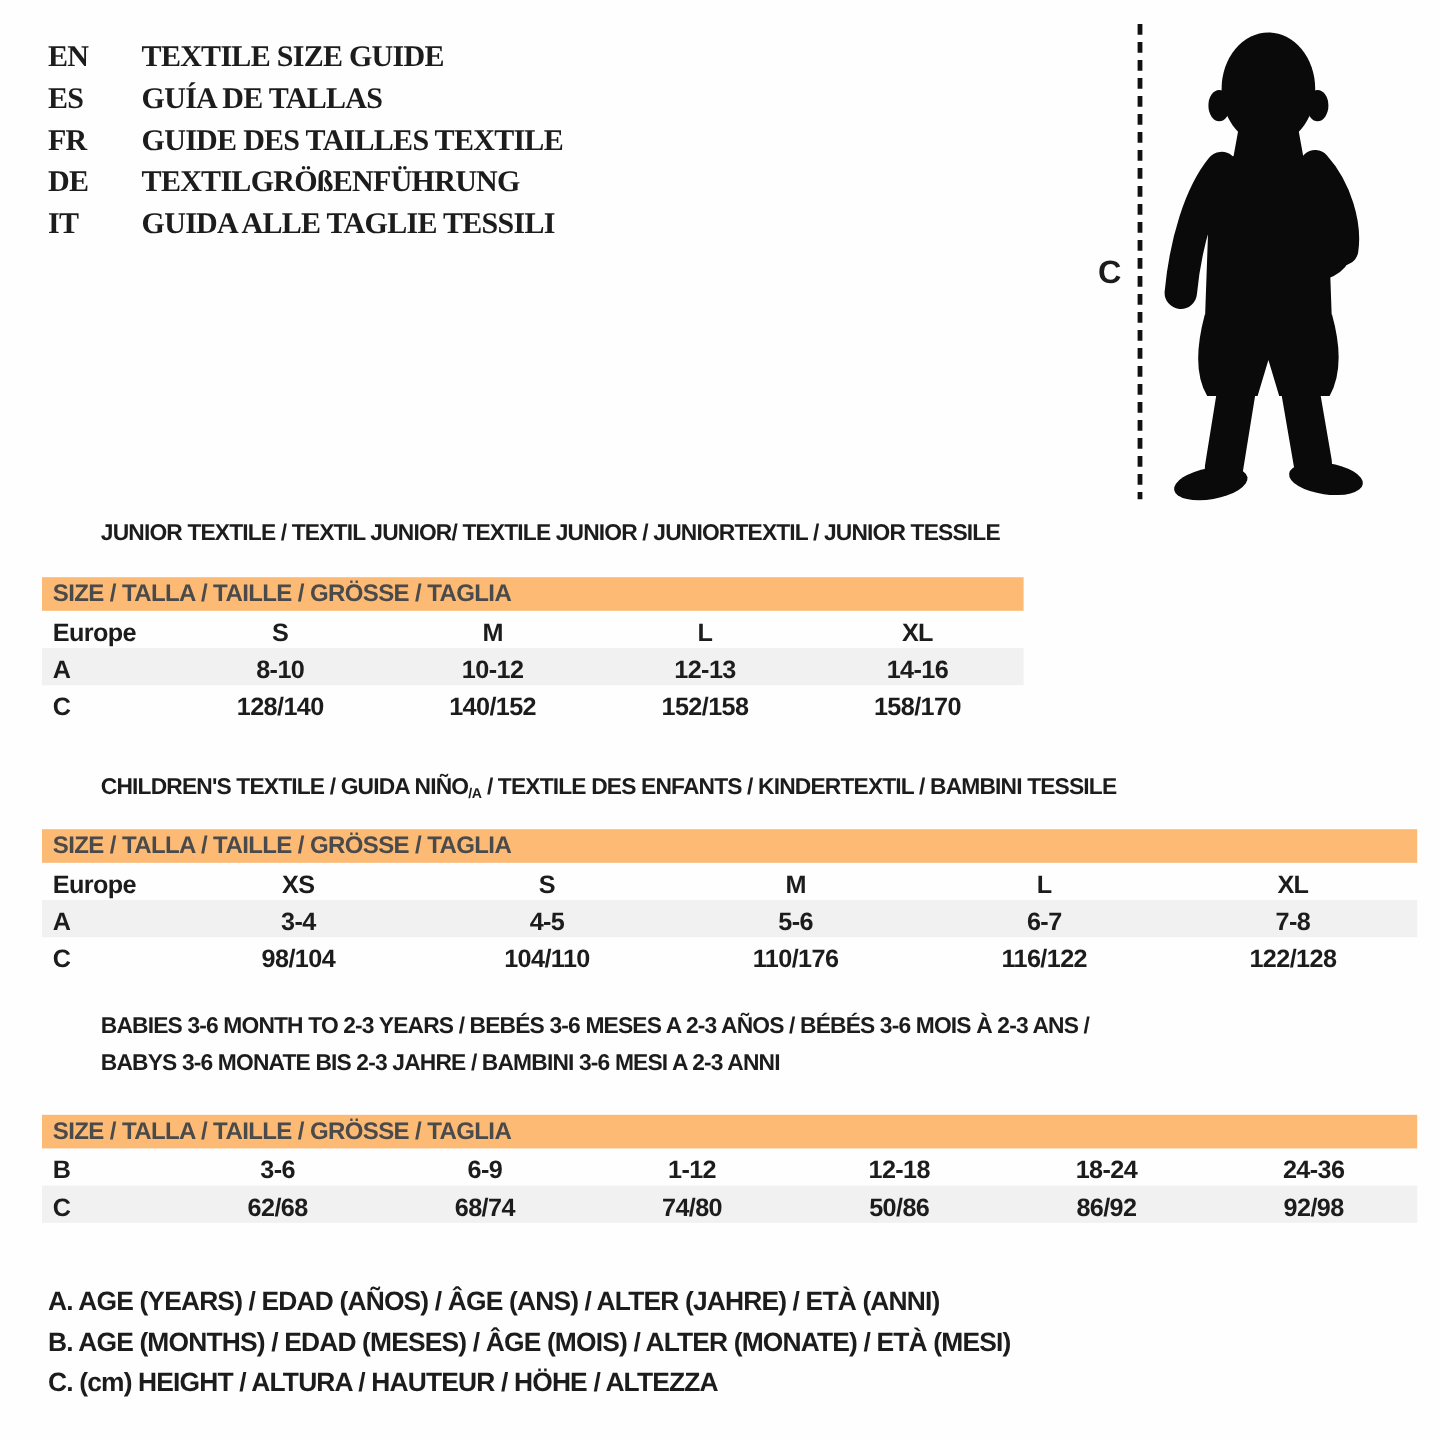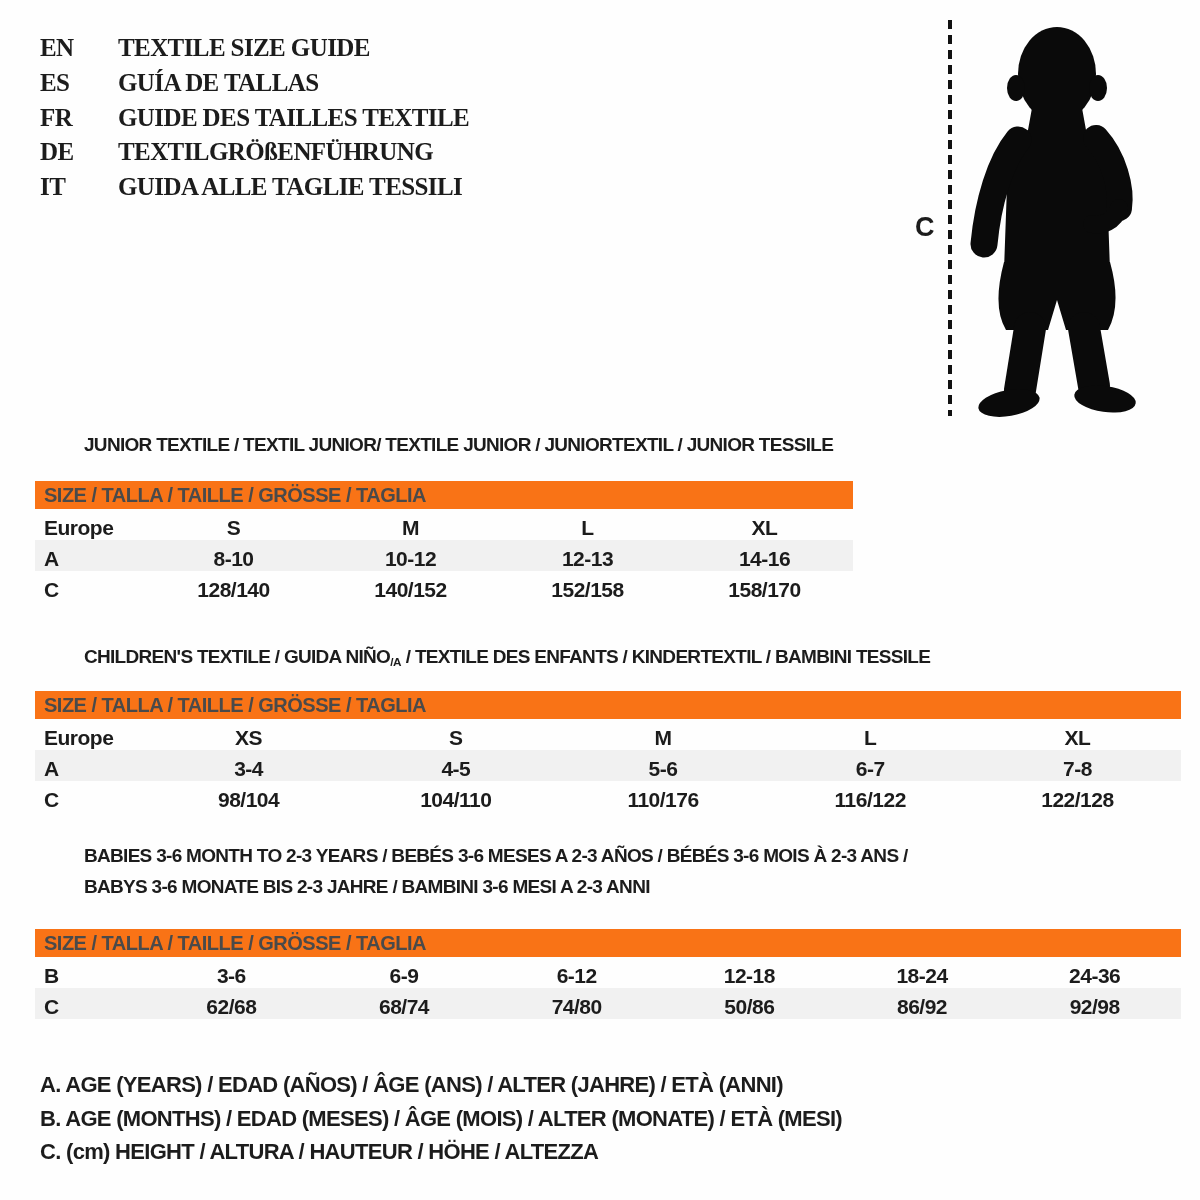--- a/index.html
+++ b/index.html
@@ -16,21 +16,21 @@
   .measure-line{position:absolute;left:946px;top:18px;}
   .height-label{position:absolute;left:915px;top:212px;font-size:27px;letter-spacing:-0.5px;}
   .baby-figure{position:absolute;left:962px;top:12px;}
   
   .section-title{position:absolute;left:40px;font-size:19px;letter-spacing:-0.7px;white-space:nowrap;margin-left:44px;}
   .section-title .sub{font-size:0.62em;vertical-align:-0.28em;letter-spacing:-0.4px;}
   .title-line2{display:block;margin-top:9px;}
   
   .size-table{position:absolute;left:35px;}
   .size-bar{
-    background:#f97316;height:28px;display:flex;align-items:center;
+    background:#fdba74;height:28px;display:flex;align-items:center;
     padding-left:9px;font-size:20px;color:#4a4a4a;letter-spacing:-0.5px;
   }
   .t-row{display:flex;height:31px;align-items:flex-end;font-size:21px;letter-spacing:-0.5px;}
   .t-row.shaded{background:#f1f1f1;}
   .t-label{width:110px;padding-left:9px;box-sizing:border-box;}
   .t-cell{flex:1;text-align:center;}
   
   .legend-line{position:absolute;left:40px;font-size:22px;letter-spacing:-0.7px;white-space:nowrap;}
 </style>
 </head>
@@ -142,21 +142,21 @@
   <span>BABIES 3-6 MONTH TO 2-3 YEARS / BEBÉS 3-6 MESES A 2-3 AÑOS / BÉBÉS 3-6 MOIS À 2-3 ANS /</span>
   <span class="title-line2">BABYS 3-6 MONATE BIS 2-3 JAHRE / BAMBINI 3-6 MESI A 2-3 ANNI</span>
 </div>
 
 <div class="size-table" style="top:929px;width:1146px">
   <div class="size-bar">SIZE / TALLA / TAILLE / GRÖSSE / TAGLIA</div>
   <div class="t-row">
     <span class="t-label">B</span>
     <span class="t-cell">3-6</span>
     <span class="t-cell">6-9</span>
-    <span class="t-cell">6-12</span>
+    <span class="t-cell">1-12</span>
     <span class="t-cell">12-18</span>
     <span class="t-cell">18-24</span>
     <span class="t-cell">24-36</span>
   </div>
   <div class="t-row shaded">
     <span class="t-label">C</span>
     <span class="t-cell">62/68</span>
     <span class="t-cell">68/74</span>
     <span class="t-cell">74/80</span>
     <span class="t-cell">50/86</span>

